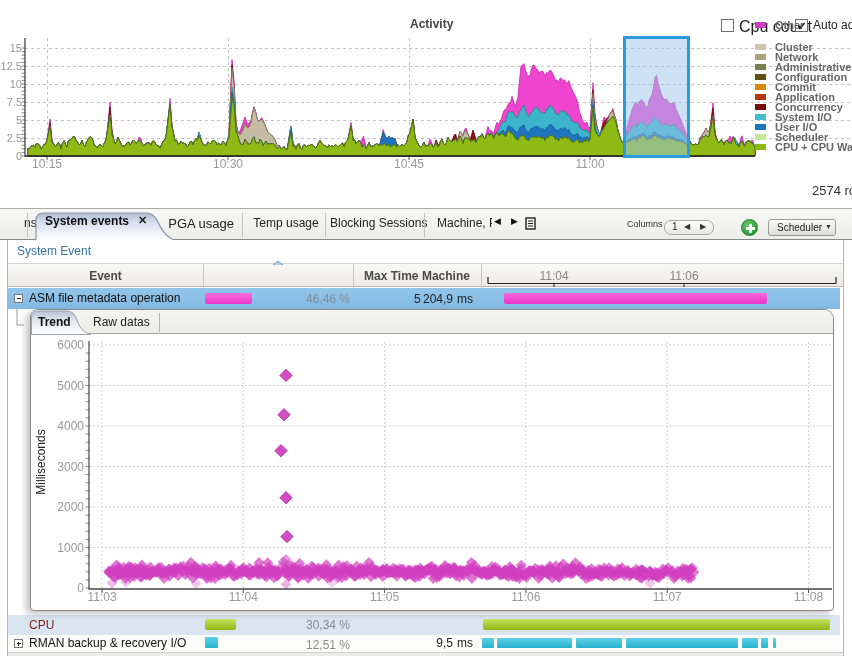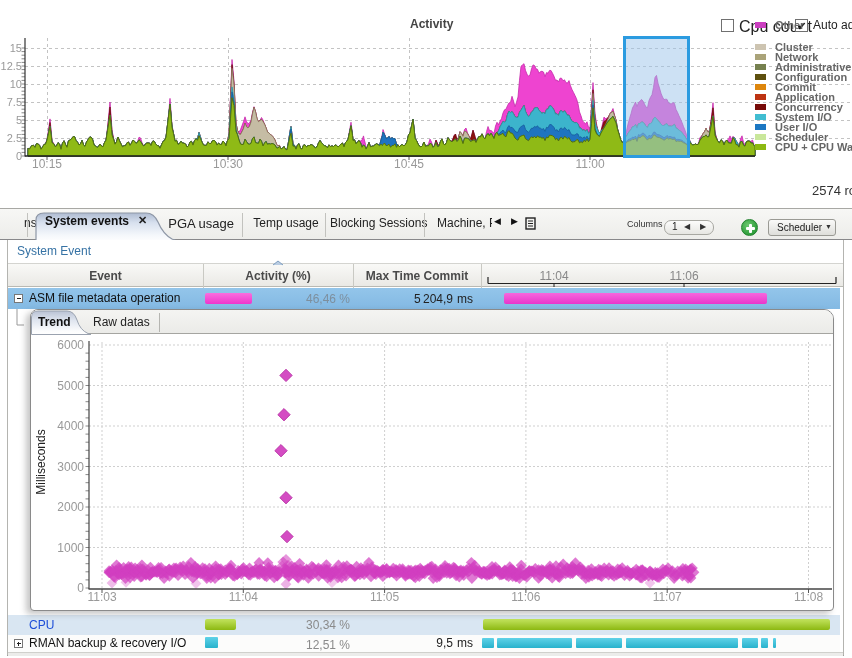--- a/index.html
+++ b/index.html
@@ -186,26 +186,25 @@
 </svg>
 <div class="abs" style="left:45px;top:214px;font-size:12px;font-weight:bold;color:#111;">System events</div>
 <div class="abs" style="left:138px;top:214px;font-size:11px;font-weight:bold;color:#222;">✕</div>
 
 <div class="abs" style="left:7px;top:240px;width:837px;height:416px;background:#fff;border-left:1px solid #b4b4b0;border-right:1px solid #b4b4b0;border-bottom:1px solid #8c8c88;">
   <div class="abs" style="left:9px;top:4px;font-size:12px;color:#3672a4;">System Event</div>
 
   <div class="abs" style="left:0;top:23px;width:835px;height:24px;background:linear-gradient(#f9f9f7,#eae9e5);border-top:1px solid #d4d4d0;border-bottom:1px solid #b9b9b3;">
     <div class="abs" style="left:0;top:0;width:195px;text-align:center;padding-top:5px;font-size:12px;font-weight:bold;color:#4a4a4a;">Event</div>
     <div class="abs" style="left:195px;top:0;width:1px;height:24px;background:#c9c9c3;"></div>
-    <div class="abs" style="left:195px;top:0;width:150px;text-align:center;padding-top:5px;font-size:12px;font-weight:bold;color:#4a4a4a;">Activity (%)</div>
     <svg class="abs" style="left:264px;top:-4px;" width="12" height="6">
           <path d="M1,5 L6,1 L11,5" fill="#b9cce2" stroke="#7f9ec0" stroke-width="1"></path>
         </svg>
     <div class="abs" style="left:345px;top:0;width:1px;height:24px;background:#c9c9c3;"></div>
-    <div class="abs" style="left:345px;top:0;width:128px;text-align:center;padding-top:5px;font-size:12px;font-weight:bold;color:#4a4a4a;">Max Time Commit</div>
+    <div class="abs" style="left:345px;top:0;width:128px;text-align:center;padding-top:5px;font-size:12px;font-weight:bold;color:#4a4a4a;">Max Time Machine</div>
     <div class="abs" style="left:473px;top:0;width:1px;height:24px;background:#c9c9c3;"></div>
 
     <svg class="abs" style="left:473px;top:0;" width="362" height="24">
       <line x1="7" y1="19.5" x2="355" y2="19.5" stroke="#222" stroke-width="1.2"></line>
       <line x1="7" y1="19.5" x2="7" y2="13" stroke="#222" stroke-width="1.2"></line>
       <line x1="355" y1="19.5" x2="355" y2="13" stroke="#222" stroke-width="1.2"></line>
       <line x1="73" y1="19.5" x2="73" y2="23" stroke="#222" stroke-width="1"></line>
       <line x1="203" y1="19.5" x2="203" y2="23" stroke="#222" stroke-width="1"></line>
       <text x="73" y="16" text-anchor="middle" font-size="12" fill="#888">11:04</text>
       <text x="203" y="16" text-anchor="middle" font-size="12" fill="#888">11:06</text>
@@ -218,21 +217,21 @@
         </div>
     <div class="abs" style="left:21px;top:3px;font-size:12px;color:#111;">ASM file metadata operation</div>
     <div class="abs" style="left:197px;top:5px;width:47px;height:11px;background:linear-gradient(#fa6ede,#ee35cc);border-radius:2px;"></div>
     <div class="abs" style="left:242px;top:4px;width:100px;text-align:right;font-size:12px;color:#7d8f9e;">46,46&nbsp;%</div>
     <div class="abs" style="left:345px;top:4px;width:100px;text-align:right;font-size:12px;color:#222;">5 204,9</div>
     <div class="abs" style="left:449px;top:4px;font-size:12px;color:#222;">ms</div>
     <div class="abs" style="left:496px;top:5px;width:263px;height:11px;background:linear-gradient(#f767dd,#e835cb);border-radius:2px;"></div>
   </div>
 
   <div class="abs" style="left:0;top:375px;width:832px;height:20px;background:#d9e6f2;">
-    <div class="abs" style="left:21px;top:3px;font-size:12px;color:#1d4ed8;">CPU</div>
+    <div class="abs" style="left:21px;top:3px;font-size:12px;color:#7f1d1d;">CPU</div>
     <div class="abs" style="left:197px;top:4px;width:31px;height:11px;background:linear-gradient(#c3e45e,#8cb812);border-radius:2px;"></div>
     <div class="abs" style="left:242px;top:3px;width:100px;text-align:right;font-size:12px;color:#8a8a8a;">30,34&nbsp;%</div>
     <div class="abs" style="left:475px;top:4px;width:347px;height:11px;background:linear-gradient(#c3e45e,#8cb812);border-radius:2px;"></div>
   </div>
   <div class="abs" style="left:0;top:395px;width:832px;height:17px;background:#fcfcfb;">
     <div class="abs" style="left:6px;top:4px;width:9px;height:9px;border:1px solid #777;background:#fff;">
           <span class="abs" style="left:1.5px;top:3px;width:4px;height:1px;background:#222;"></span>
           <span class="abs" style="left:3px;top:1.5px;width:1px;height:4px;background:#222;"></span>
         </div>
     <div class="abs" style="left:21px;top:1px;font-size:12px;color:#111;">RMAN backup &amp; recovery I/O</div>

